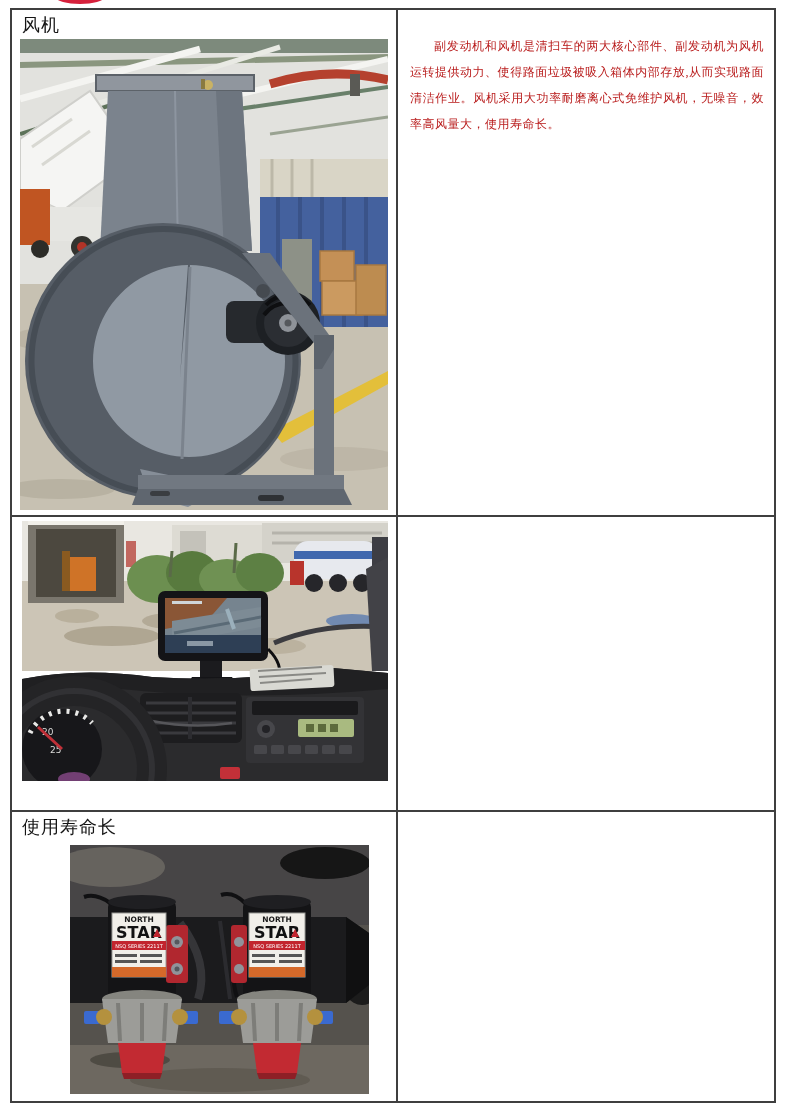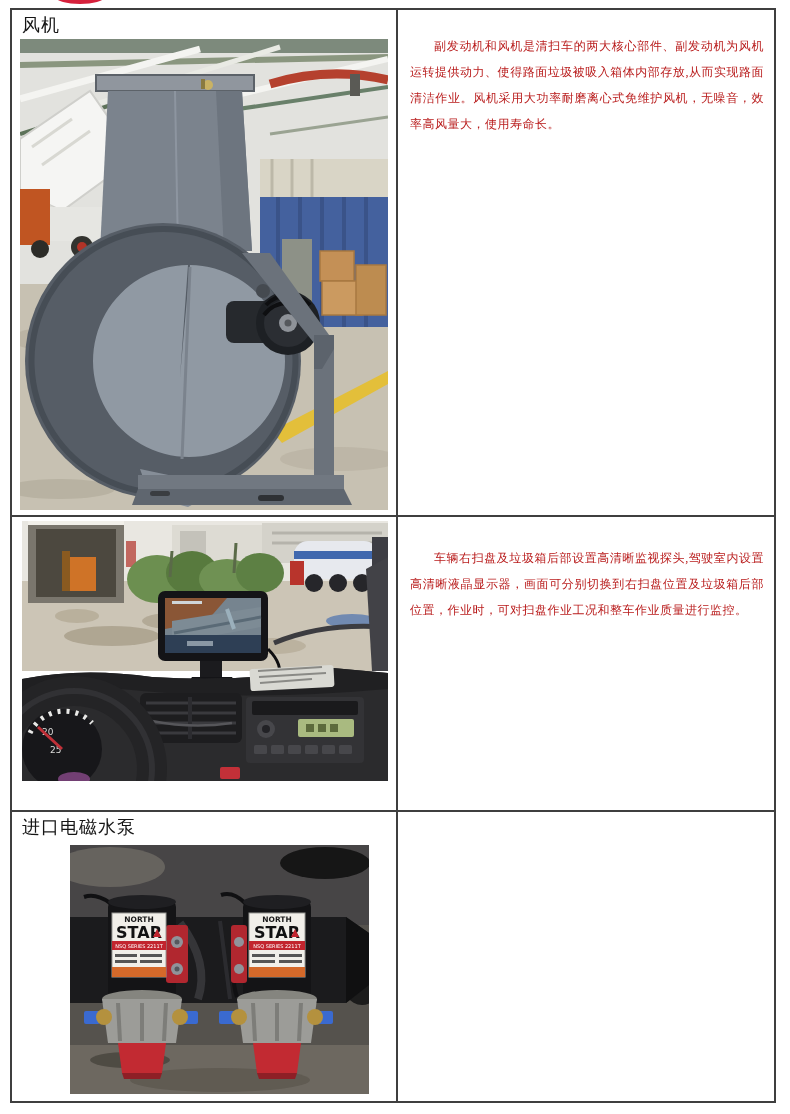--- a/index.html
+++ b/index.html
@@ -281,28 +281,25 @@
         <g>
           <circle cx="40" cy="228" r="40" fill="#17171a"></circle>
           <path d="M8,212 a38,38 0 0 1 62,-10" stroke="#e8e8e6" stroke-width="5" fill="none" stroke-dasharray="3 6"></path>
           <text x="20" y="214" font-size="9" fill="#dcdcda" font-family="DejaVu Sans, sans-serif">20</text>
           <text x="28" y="232" font-size="9" fill="#dcdcda" font-family="DejaVu Sans, sans-serif">25</text>
           <line x1="40" y1="228" x2="16" y2="206" stroke="#c03038" stroke-width="3"></line>
           <ellipse cx="52" cy="258" rx="16" ry="7" fill="#8a4a8a" opacity="0.8"></ellipse>
         </g>
       </svg>
     </div>
-    <div class="cell-right">
-      <p class="desc desc-monitor">车辆右扫盘及垃圾箱后部设置高清晰监视探头,驾驶室内设置高清晰液晶显示器，画面可分别切换到右扫盘位置及垃圾箱后部位置，作业时，可对扫盘作业工况和整车作业质量进行监控。</p>
-    </div>
   </div>
 
   <div class="t-row row-pumps">
     <div class="cell-left">
-      <div class="row-label">进口电磁水泵</div>
+      <div class="row-label">使用寿命长</div>
       <svg class="photo-frame photo-pumps" viewBox="0 0 299 249" preserveAspectRatio="none">
 
         <rect x="0" y="0" width="299" height="249" fill="#55524d"></rect>
         <rect x="0" y="0" width="299" height="80" fill="#474546"></rect>
         <rect x="0" y="200" width="299" height="49" fill="#6d6860"></rect>
         <ellipse cx="40" cy="22" rx="55" ry="20" fill="#6e6a64" opacity="0.8"></ellipse>
         <ellipse cx="255" cy="18" rx="45" ry="16" fill="#161616"></ellipse>
         <ellipse cx="292" cy="130" rx="22" ry="30" fill="#1c1c1c"></ellipse>
         <ellipse cx="150" cy="235" rx="90" ry="12" fill="#5d584f" opacity="0.8"></ellipse>
         <ellipse cx="60" cy="215" rx="40" ry="8" fill="#423e38" opacity="0.7"></ellipse>

